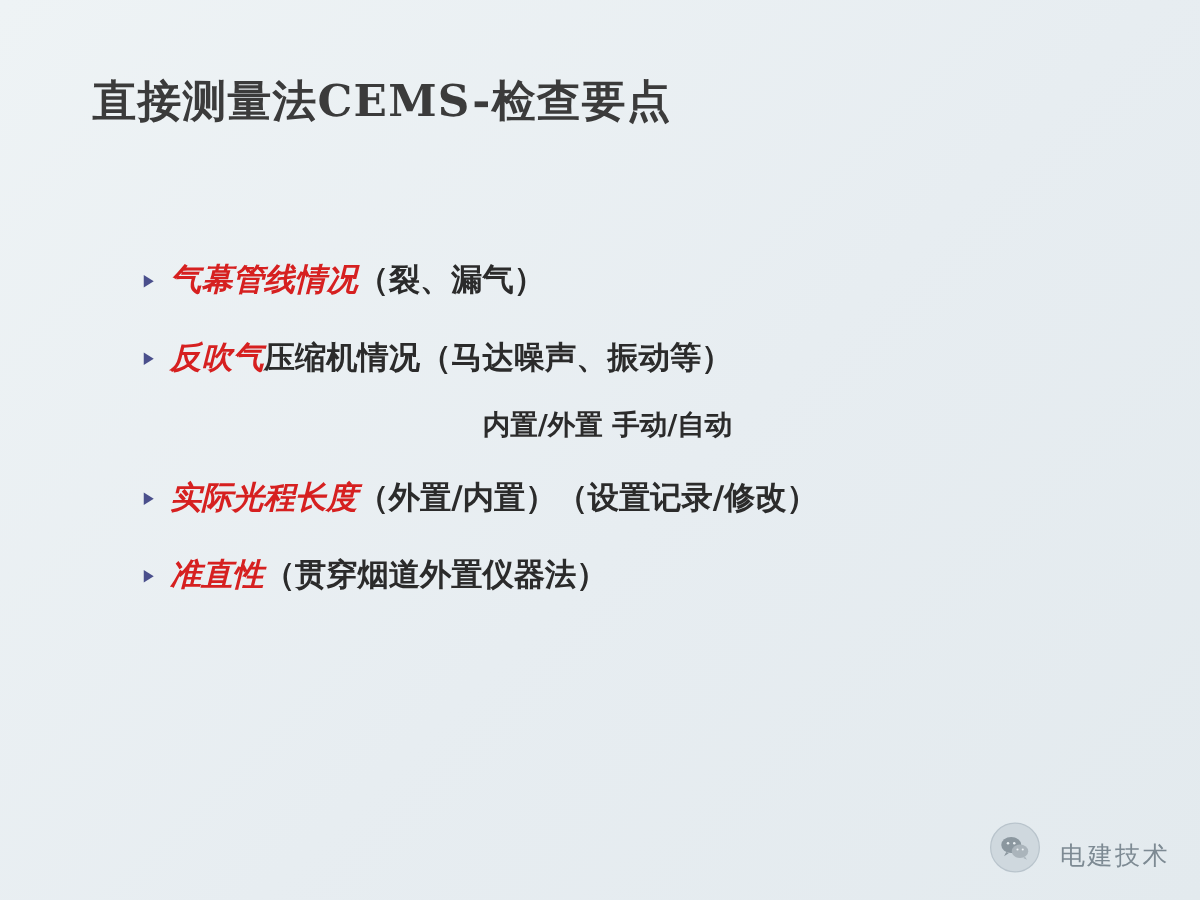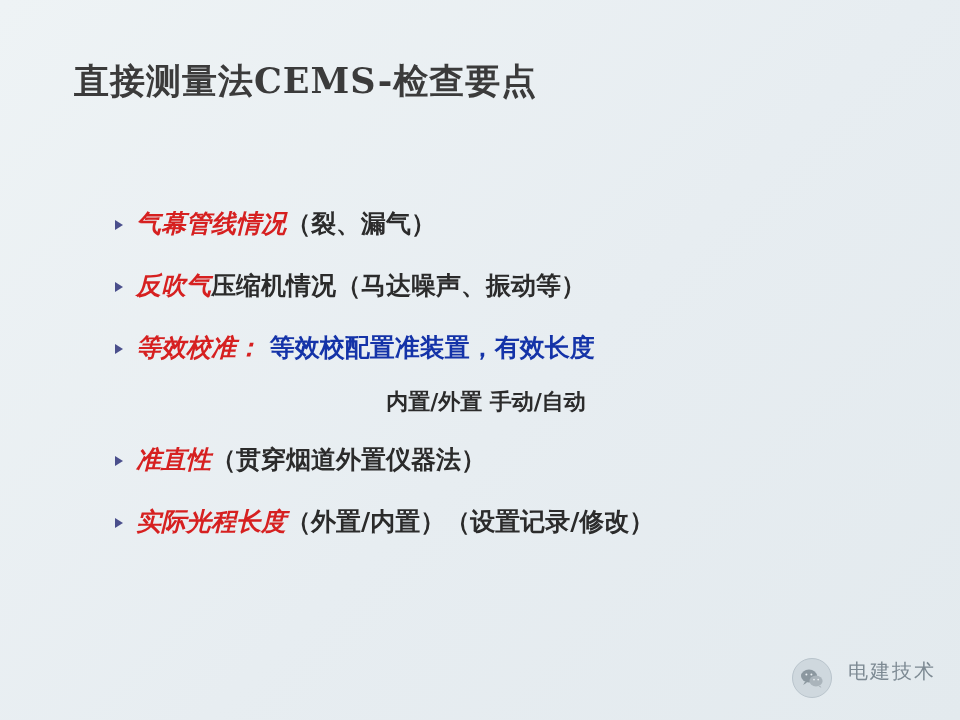--- a/index.html
+++ b/index.html
@@ -68,21 +68,21 @@
     margin-left: 24px;
     margin-top: -6px;
     margin-bottom: 26px;
     white-space: nowrap;
   }
   .watermark {
     position: absolute;
     right: 24px;
     bottom: 22px;
     display: flex;
-    align-items: flex-start;
+    align-items: flex-end;
     gap: 16px;
   }
   .wechat-badge {
     width: 38px;
     height: 38px;
     border-radius: 50%;
     background: #cfd8de;
     border: 1px solid #b9c4cc;
     display: flex;
     align-items: center;
@@ -121,52 +121,42 @@
         <svg width="14" height="14" viewBox="0 0 14 14">
             <path d="M3 2 L11 7 L3 12 Z" fill="#4a4f8c"></path>
           </svg>
       </span>
       <span class="bullet-text">
         <span class="seg-red">反吹气</span><span class="seg-dark">压缩机情况（马达噪声、振动等）</span>
       </span>
     </div>
 
 
-    <div class="bullet-row">
-      <span class="bullet-marker">
-        <svg width="14" height="14" viewBox="0 0 14 14">
-            <path d="M3 2 L11 7 L3 12 Z" fill="#4a4f8c"></path>
-          </svg>
-      </span>
-      <span class="bullet-text">
-        <span class="seg-red">等效校准：</span><span class="seg-blue">  等效校配置准装置，有效长度</span>
-      </span>
-    </div>
 
     <div class="centered-line">内置/外置  手动/自动</div>
 
     <div class="bullet-row">
       <span class="bullet-marker">
         <svg width="14" height="14" viewBox="0 0 14 14">
             <path d="M3 2 L11 7 L3 12 Z" fill="#4a4f8c"></path>
           </svg>
       </span>
       <span class="bullet-text">
-        <span class="seg-red"> 准直性</span><span class="seg-dark">（贯穿烟道外置仪器法）</span>
+        <span class="seg-red">实际光程长度</span><span class="seg-dark">（外置/内置）（设置记录/修改）</span>
       </span>
     </div>
 
     <div class="bullet-row">
       <span class="bullet-marker">
         <svg width="14" height="14" viewBox="0 0 14 14">
             <path d="M3 2 L11 7 L3 12 Z" fill="#4a4f8c"></path>
           </svg>
       </span>
       <span class="bullet-text">
-        <span class="seg-red">实际光程长度</span><span class="seg-dark">（外置/内置）（设置记录/修改）</span>
+        <span class="seg-red"> 准直性</span><span class="seg-dark">（贯穿烟道外置仪器法）</span>
       </span>
     </div>
 
   </div>
 
   <div class="watermark">
     <span class="wechat-badge">
       <svg width="24" height="20" viewBox="0 0 24 20">
         <ellipse cx="9" cy="8" rx="8" ry="6.4" fill="#8b979f"></ellipse>
         <path d="M5 13.5 L3.2 17 L7 14.6 Z" fill="#8b979f"></path>

